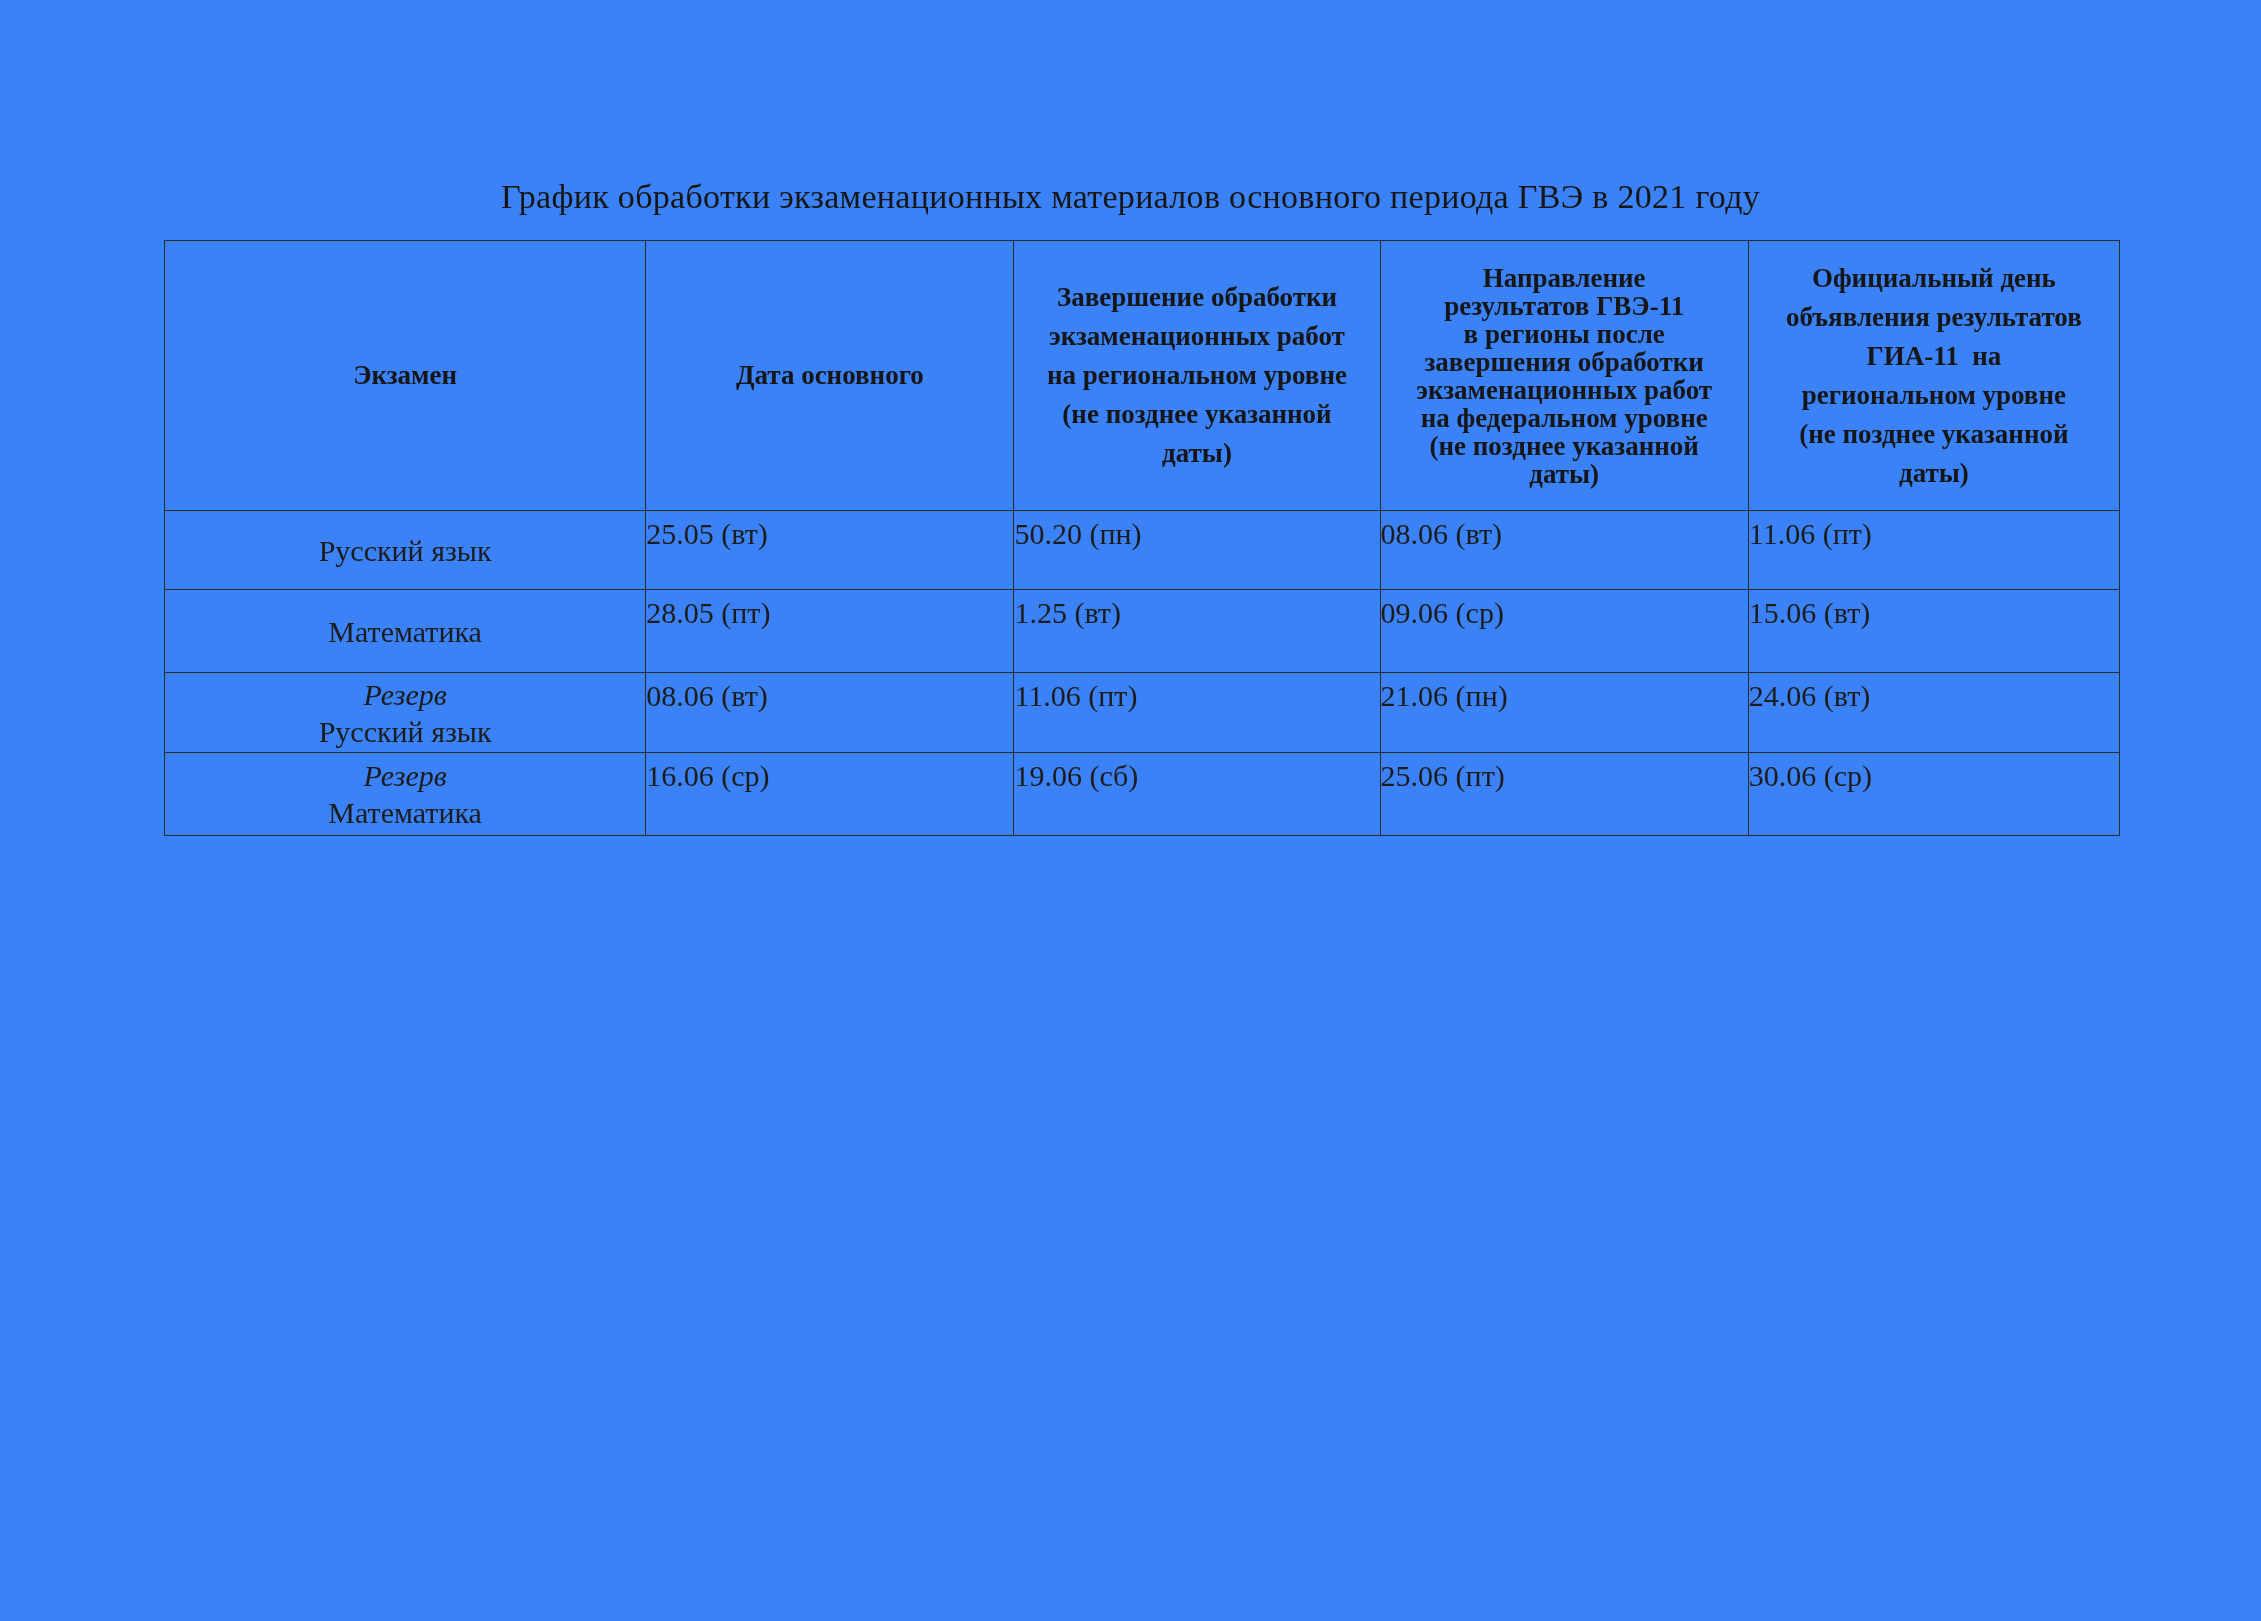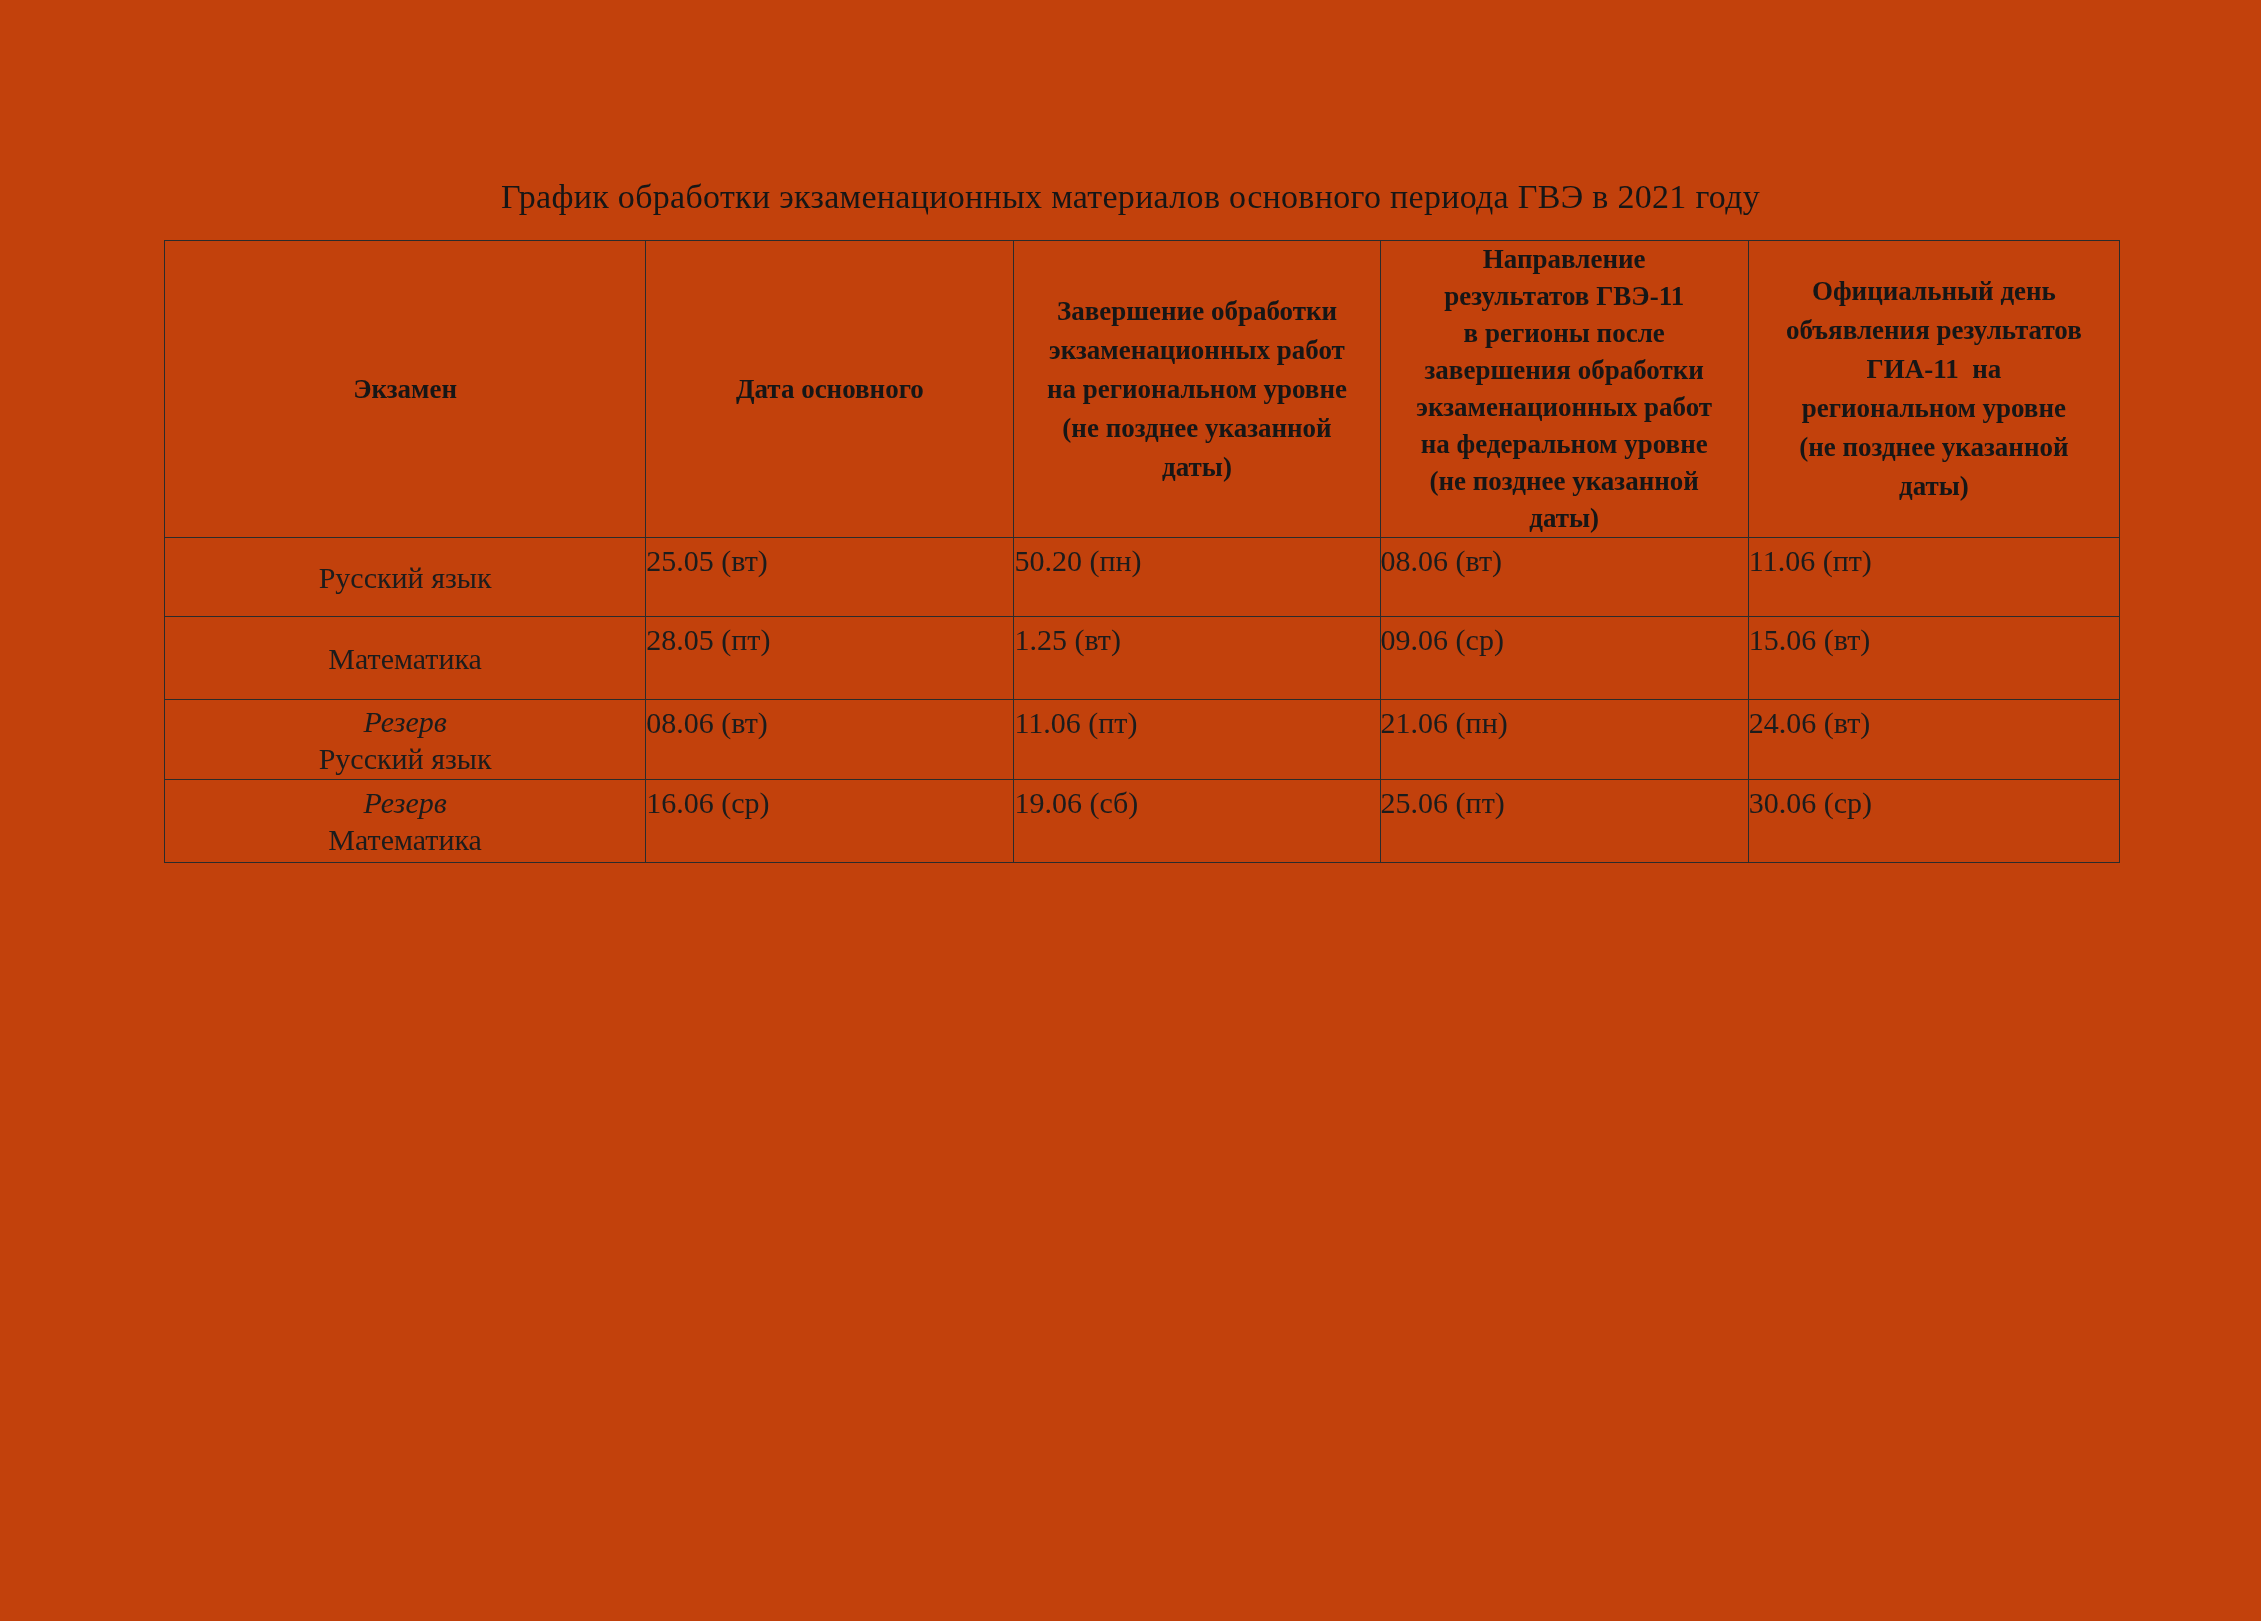--- a/index.html
+++ b/index.html
@@ -12,21 +12,21 @@
     height: 1622px;
     background: #ffffff;
     position: relative;
     font-family: "Liberation Serif", "DejaVu Serif", serif;
     color: #1a1a1a;
     overflow: hidden;
   }
   .page {
     position: absolute;
     inset: 0;
-    background: #c2410c;
+    background: #3b82f6;
   }
   .doc-title {
     position: absolute;
     top: 178px;
     left: 0;
     width: 2261px;
     margin: 0;
     text-align: center;
     font-size: 34px;
     font-weight: 400;
@@ -55,21 +55,21 @@
   .schedule th {
     font-weight: 700;
     font-size: 27px;
     line-height: 39px;
     text-align: center;
     vertical-align: middle;
     white-space: pre-line;
     color: #161616;
   }
   .schedule th.tight {
-    line-height: 37px;
+    line-height: 28px;
   }
   .schedule td {
     font-size: 30px;
     color: #1c1c1c;
   }
   td.exam-cell {
     text-align: center;
     vertical-align: middle;
     line-height: 37px;
   }

